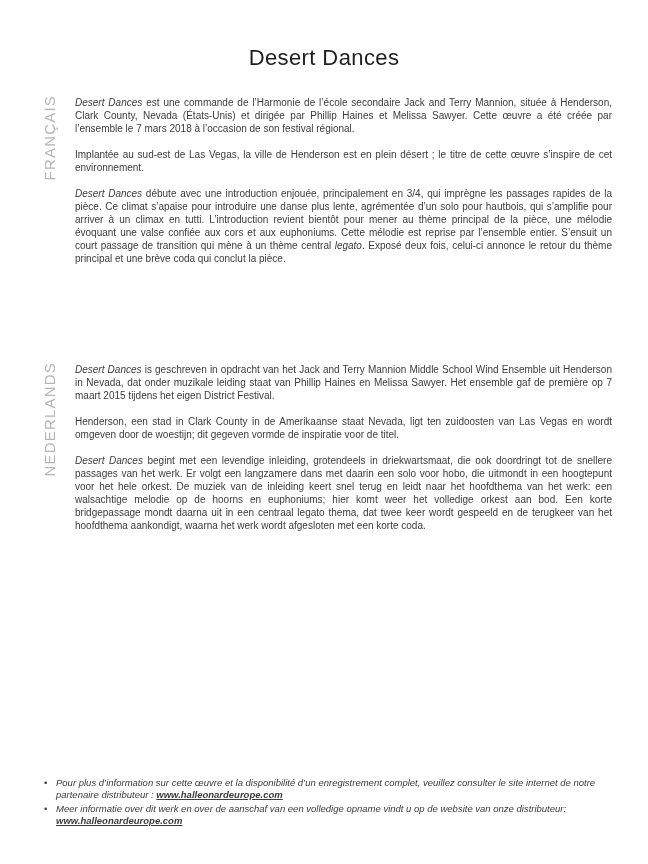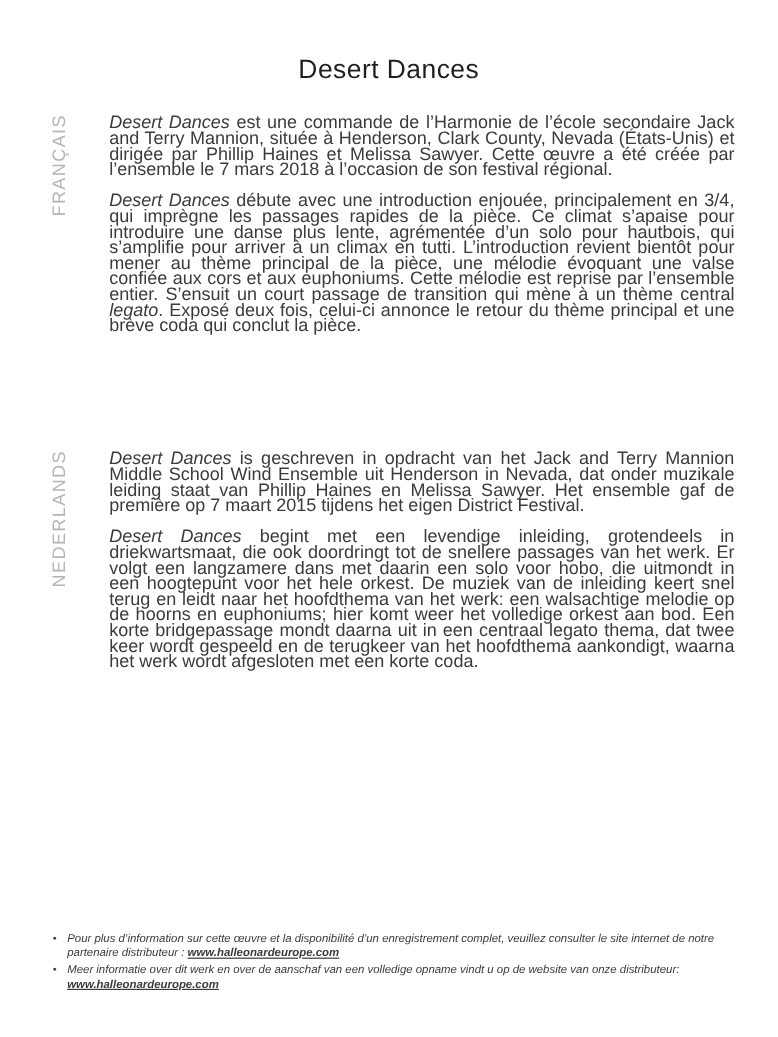--- a/index.html
+++ b/index.html
@@ -48,22 +48,22 @@
     writing-mode: vertical-rl;
     transform: rotate(180deg);
     font-size: 15px;
     letter-spacing: 1.2px;
     color: #b5b5b5;
     font-weight: 400;
     white-space: nowrap;
     user-select: none;
   }
   .lang-section p {
-    margin: 0 0 13px 16px;
-    font-size: 15px;
+    margin: 0 0 13px 0;
+    font-size: 10px;
     line-height: 13px;
     text-align: justify;
     color: #3b3b3b;
   }
   .lang-section p em {
     font-style: italic;
   }
   .page-footer {
     position: absolute;
     left: 42px;
@@ -97,26 +97,28 @@
 
 <div class="page">
 
   <h1 class="title">Desert Dances</h1>
 
   <div class="content">
 
     <section class="lang-section section-francais">
       <div class="lang-label">FRANÇAIS</div>
       <p><em>Desert Dances</em><span> est une commande de l’Harmonie de l’école secondaire Jack and Terry Mannion, située à Henderson, Clark County, Nevada (États-Unis) et dirigée par Phillip Haines et Melissa Sawyer. Cette œuvre a été créée par l’ensemble le 7 mars 2018 à l’occasion de son festival régional.</span></p>
+      <p><span>Implantée au sud-est de Las Vegas, la ville de Henderson est en plein désert ; le titre de cette œuvre s’inspire de cet environnement.</span></p>
       <p><em>Desert Dances</em><span> débute avec une introduction enjouée, principalement en 3/4, qui imprègne les passages rapides de la pièce. Ce climat s’apaise pour introduire une danse plus lente, agrémentée d’un solo pour hautbois, qui s’amplifie pour arriver à un climax en tutti. L’introduction revient bientôt pour mener au thème principal de la pièce, une mélodie évoquant une valse confiée aux cors et aux euphoniums. Cette mélodie est reprise par l’ensemble entier. S’ensuit un court passage de transition qui mène à un thème central </span><em>legato</em><span>. Exposé deux fois, celui-ci annonce le retour du thème principal et une brève coda qui conclut la pièce.</span></p>
     </section>
 
     <section class="lang-section section-nederlands">
       <div class="lang-label">NEDERLANDS</div>
       <p><em>Desert Dances</em><span> is geschreven in opdracht van het Jack and Terry Mannion Middle School Wind Ensemble uit Henderson in Nevada, dat onder muzikale leiding staat van Phillip Haines en Melissa Sawyer. Het ensemble gaf de première op 7 maart 2015 tijdens het eigen District Festival.</span></p>
+      <p><span>Henderson, een stad in Clark County in de Amerikaanse staat Nevada, ligt ten zuidoosten van Las Vegas en wordt omgeven door de woestijn; dit gegeven vormde de inspiratie voor de titel.</span></p>
       <p><em>Desert Dances</em><span> begint met een levendige inleiding, grotendeels in driekwartsmaat, die ook doordringt tot de snellere passages van het werk. Er volgt een langzamere dans met daarin een solo voor hobo, die uitmondt in een hoogtepunt voor het hele orkest. De muziek van de inleiding keert snel terug en leidt naar het hoofdthema van het werk: een walsachtige melodie op de hoorns en euphoniums; hier komt weer het volledige orkest aan bod. Een korte bridgepassage mondt daarna uit in een centraal legato thema, dat twee keer wordt gespeeld en de terugkeer van het hoofdthema aankondigt, waarna het werk wordt afgesloten met een korte coda.</span></p>
     </section>
 
   </div>
 
   <div class="page-footer">
     <div class="footer-item">
       <span class="bullet">•</span>
       <span>Pour plus d’information sur cette œuvre et la disponibilité d’un enregistrement complet, veuillez consulter le site internet de notre partenaire distributeur : </span><a class="link">www.halleonardeurope.com</a>
     </div>

